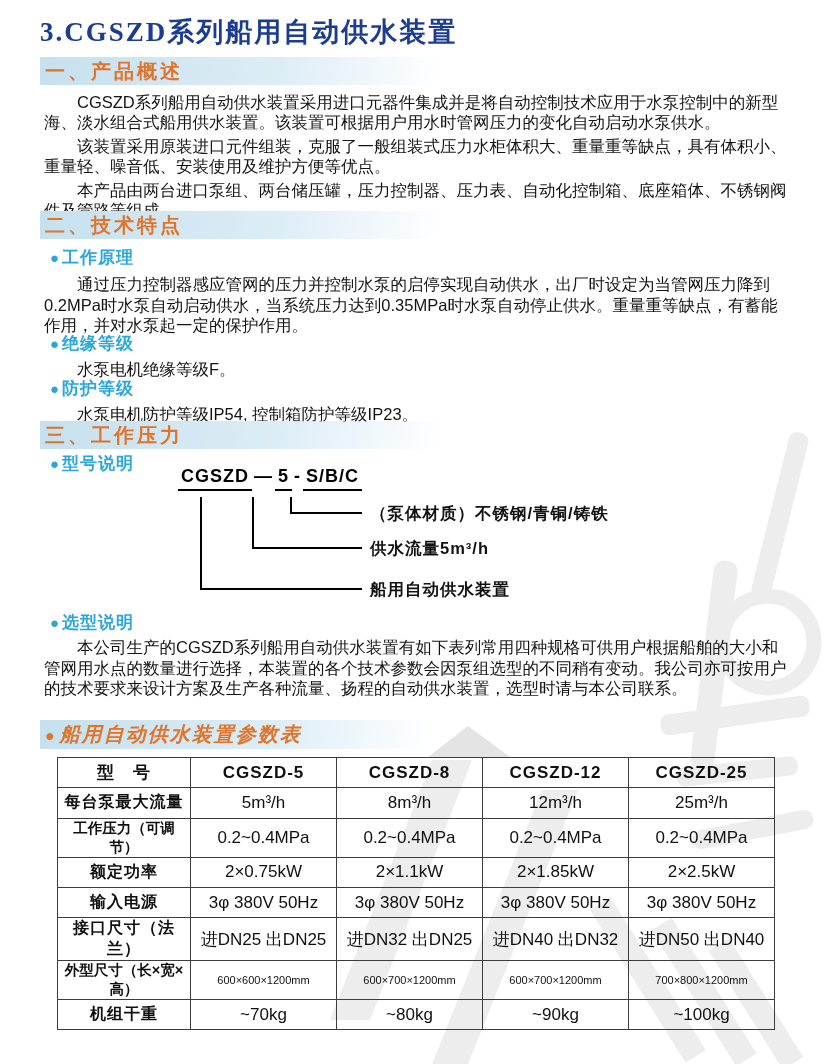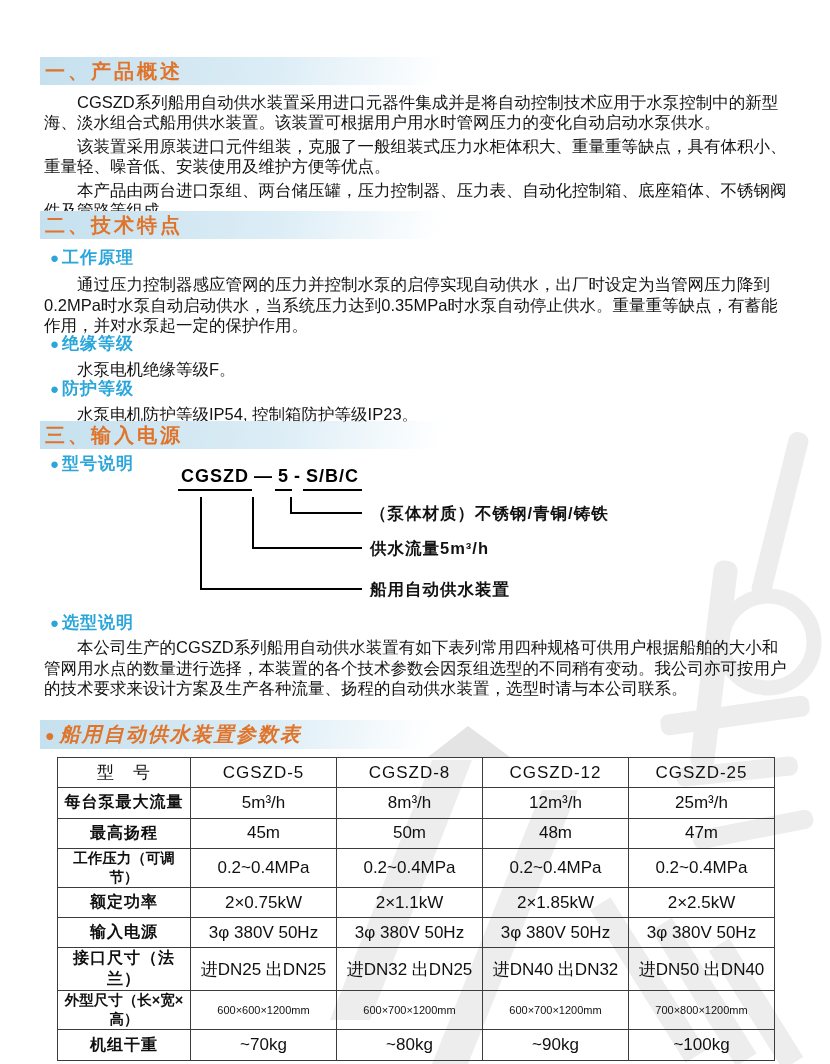--- a/index.html
+++ b/index.html
@@ -32,21 +32,21 @@
   .mseg{border-bottom:2px solid #000;padding:0 3px 3px 3px;}
   .msep{padding:0 2px 3px 2px;}
   .dline{position:absolute;background:#000;z-index:1;}
   .callout{position:absolute;font-size:16.5px;font-weight:600;color:#111;letter-spacing:1px;z-index:1;}
 
   
   .spec-table{left:57px;top:757px;width:717px;z-index:1;}
   table{border-collapse:collapse;width:717px;table-layout:fixed;background:transparent;}
   th,td{border:1.6px solid #3c3c3c;text-align:center;vertical-align:middle;
         height:29.3px;padding:0 2px;font-size:17px;font-weight:500;color:#101010;overflow:hidden;}
-  th{font-weight:400;letter-spacing:1px;}
+  th{font-weight:700;letter-spacing:1px;}
   td.rlabel{font-size:16px;font-weight:600;letter-spacing:1px;}
   td.rlabel.longlbl{font-size:14.5px;letter-spacing:0;}
   tr.smallrow td{font-size:11px;}
   col.c0{width:133px;} col.cd{width:146px;}
 </style>
 </head>
 <body>
 
 <div class="page">
 
@@ -60,20 +60,21 @@
       <rect x="676" y="762" width="122" height="19" rx="8" transform="rotate(-6 737 771)"></rect>
       <rect x="692" y="820" width="122" height="19" rx="8" transform="rotate(-11 753 829)"></rect>
       <rect x="636" y="890" width="24" height="180" transform="rotate(-32 648 980)"></rect>
       <rect x="692" y="912" width="24" height="160" transform="rotate(-32 704 992)"></rect>
       <rect x="744" y="934" width="24" height="140" transform="rotate(-32 756 1004)"></rect>
       <rect x="770" y="430" width="20" height="170" rx="9" transform="rotate(14 780 515)"></rect>
     </g>
     <circle cx="768" cy="642" r="46" fill="none" stroke="#ededed" stroke-width="15"></circle>
   </svg>
 
+  <div class="abs doc-title">3.CGSZD系列船用自动供水装置</div>
 
   <div class="abs sec-strip" style="top:57px;">一、产品概述</div>
   <div class="abs body-text" style="top:88px;">
     <p>CGSZD系列船用自动供水装置采用进口元器件集成并是将自动控制技术应用于水泵控制中的新型海、淡水组合式船用供水装置。该装置可根据用户用水时管网压力的变化自动启动水泵供水。</p>
     <p>该装置采用原装进口元件组装，克服了一般组装式压力水柜体积大、重量重等缺点，具有体积小、重量轻、噪音低、安装使用及维护方便等优点。</p>
     <p>本产品由两台进口泵组、两台储压罐，压力控制器、压力表、自动化控制箱、底座箱体、不锈钢阀件及管路等组成。</p>
   </div>
 
   <div class="abs sec-strip" style="top:211px;">二、技术特点</div>
 
@@ -91,21 +92,21 @@
     <p>水泵电机绝缘等级F。</p>
   </div>
 
   <div class="abs bullet" style="top:377px;">
     <span class="dot">●</span><span>防护等级</span>
   </div>
   <div class="abs body-text" style="top:400px;">
     <p>水泵电机防护等级IP54, 控制箱防护等级IP23。</p>
   </div>
 
-  <div class="abs sec-strip" style="top:421px;">三、输入电源</div>
+  <div class="abs sec-strip" style="top:421px;">三、工作压力</div>
 
   <div class="abs bullet" style="top:452px;">
     <span class="dot">●</span><span>型号说明</span>
   </div>
 
   <div class="abs model-code">
     <span class="mseg">CGSZD</span><span class="msep">—</span><span class="mseg">5</span><span class="msep">-</span><span class="mseg">S/B/C</span>
   </div>
 
   <div class="dline" style="left:200px;top:497px;width:2px;height:93px;"></div>
@@ -150,27 +151,20 @@
       </thead>
       <tbody>
         <tr>
           <td class="rlabel">每台泵最大流量</td>
           <td>5m³/h</td>
           <td>8m³/h</td>
           <td>12m³/h</td>
           <td>25m³/h</td>
         </tr>
         <tr>
-          <td class="rlabel">最高扬程</td>
-          <td>45m</td>
-          <td>50m</td>
-          <td>48m</td>
-          <td>47m</td>
-        </tr>
-        <tr>
           <td class="rlabel longlbl">工作压力（可调节）</td>
           <td>0.2~0.4MPa</td>
           <td>0.2~0.4MPa</td>
           <td>0.2~0.4MPa</td>
           <td>0.2~0.4MPa</td>
         </tr>
         <tr>
           <td class="rlabel">额定功率</td>
           <td>2×0.75kW</td>
           <td>2×1.1kW</td>

